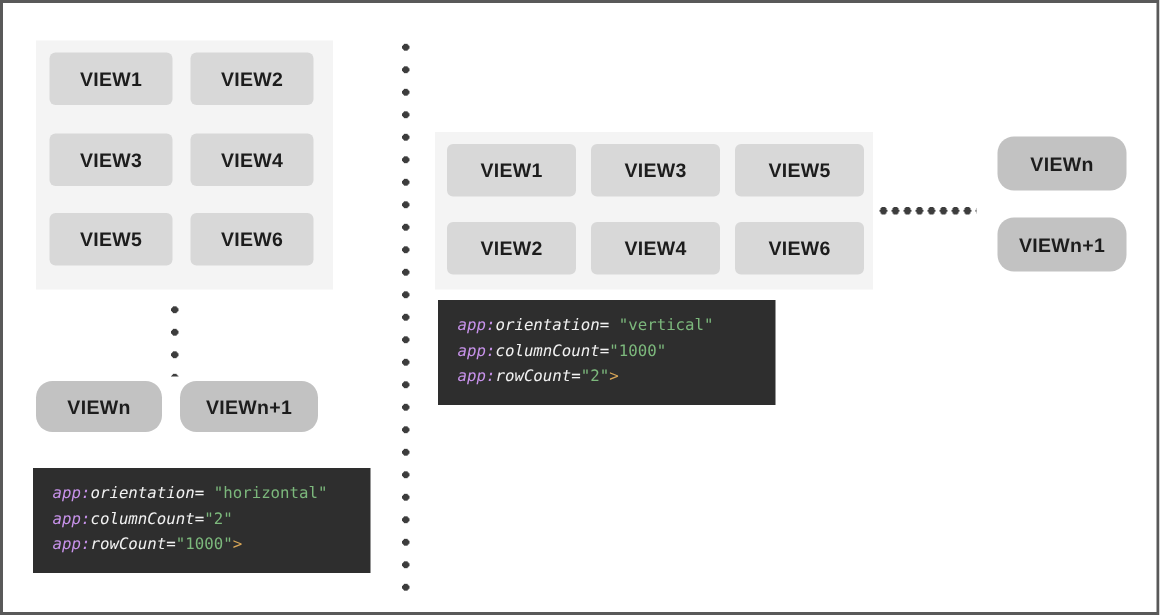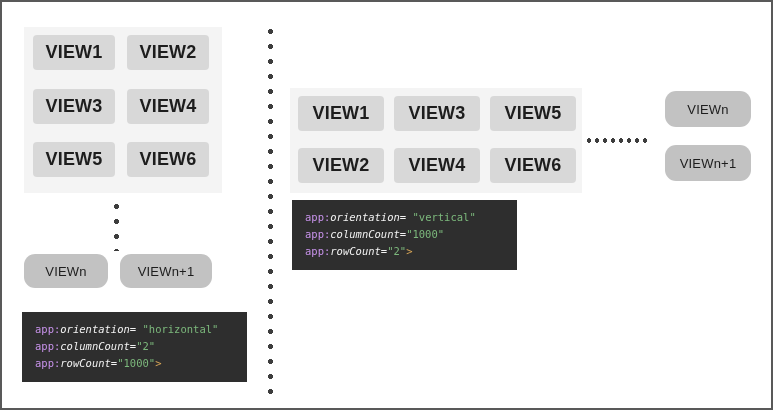--- a/index.html
+++ b/index.html
@@ -27,37 +27,37 @@
   #right-grid-panel { left: 288px; top: 86px; width: 292px; height: 105px; }
 
   
   .view-cell {
     position: absolute;
     background: #d8d8d8;
     border-radius: 4px;
     display: flex;
     align-items: center;
     justify-content: center;
-    font-size: 18px;
+    font-size: 13px;
     font-weight: bold;
     color: #1d1d1d;
     letter-spacing: 0.2px;
     box-sizing: border-box;
   }
 
   
   .view-pill {
     position: absolute;
     background: #c2c2c2;
     border-radius: 11px;
     display: flex;
     align-items: center;
     justify-content: center;
     font-size: 13px;
-    font-weight: normal;
+    font-weight: bold;
     color: #1d1d1d;
     letter-spacing: 0.2px;
     box-sizing: border-box;
   }
 
   
   .dots-vertical {
     position: absolute;
     width: 5px;
     background-image: radial-gradient(circle closest-side, #3d3d3d 98%, transparent 100%);
@@ -80,21 +80,21 @@
     background: #2e2e2e;
     box-sizing: border-box;
     padding: 9px 12px 9px 13px;
     font-family: "DejaVu Sans Mono", monospace;
     font-size: 10.5px;
     line-height: 17px;
     color: #e6e6e6;
     white-space: pre;
   }
   .code-line { white-space: pre; }
-  .tok-ns     { color: #c792ea; }
+  .tok-ns     { color: #c792ea; font-style: italic; }
   .tok-attr   { color: #f2f2f2; font-style: italic; }
   .tok-eq     { color: #f2f2f2; }
   .tok-str    { color: #7cb87c; }
   .tok-close  { color: #d8a657; }
 </style>
 </head>
 <body>
 
 <div id="canvas">
 

